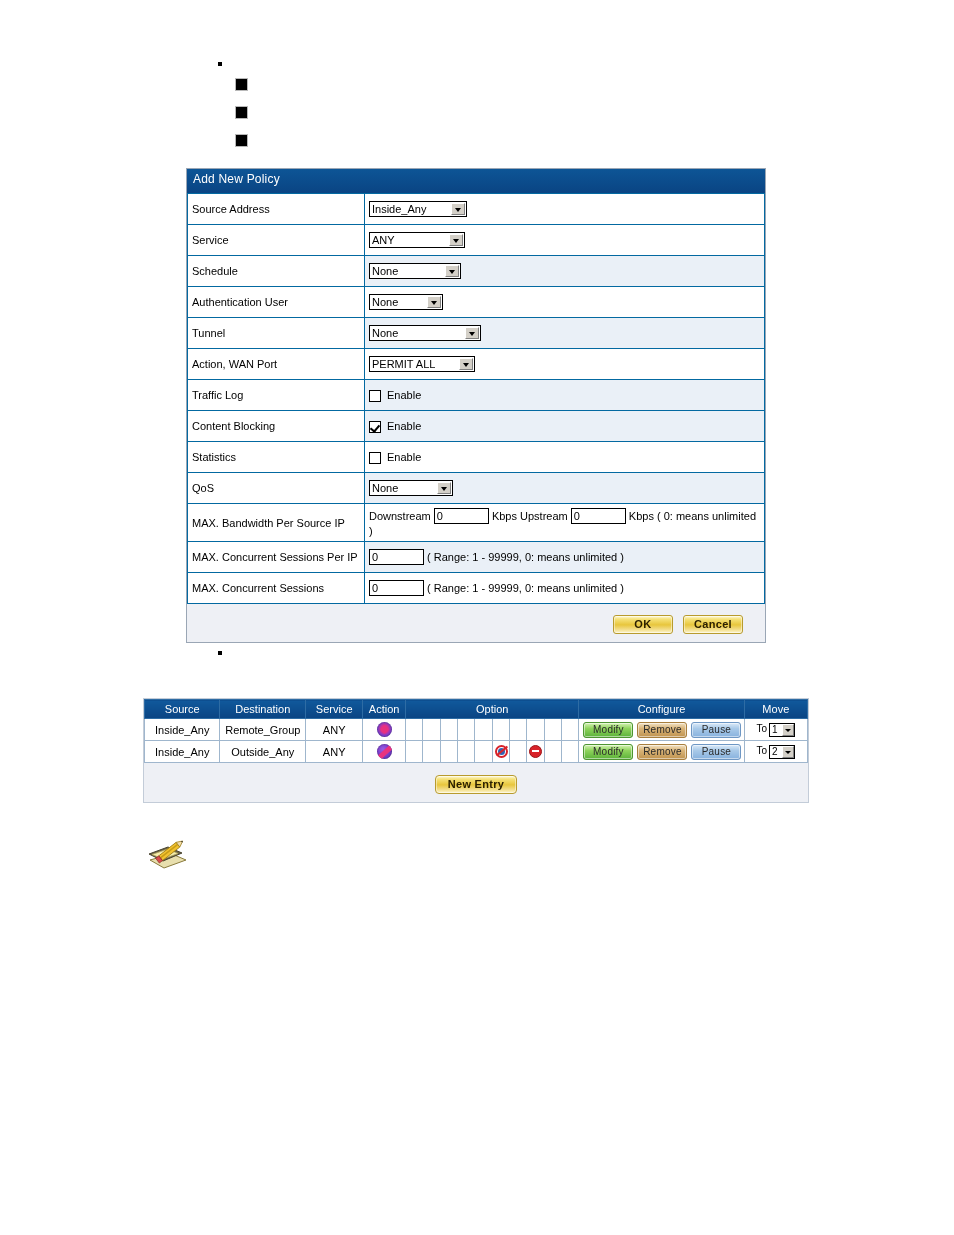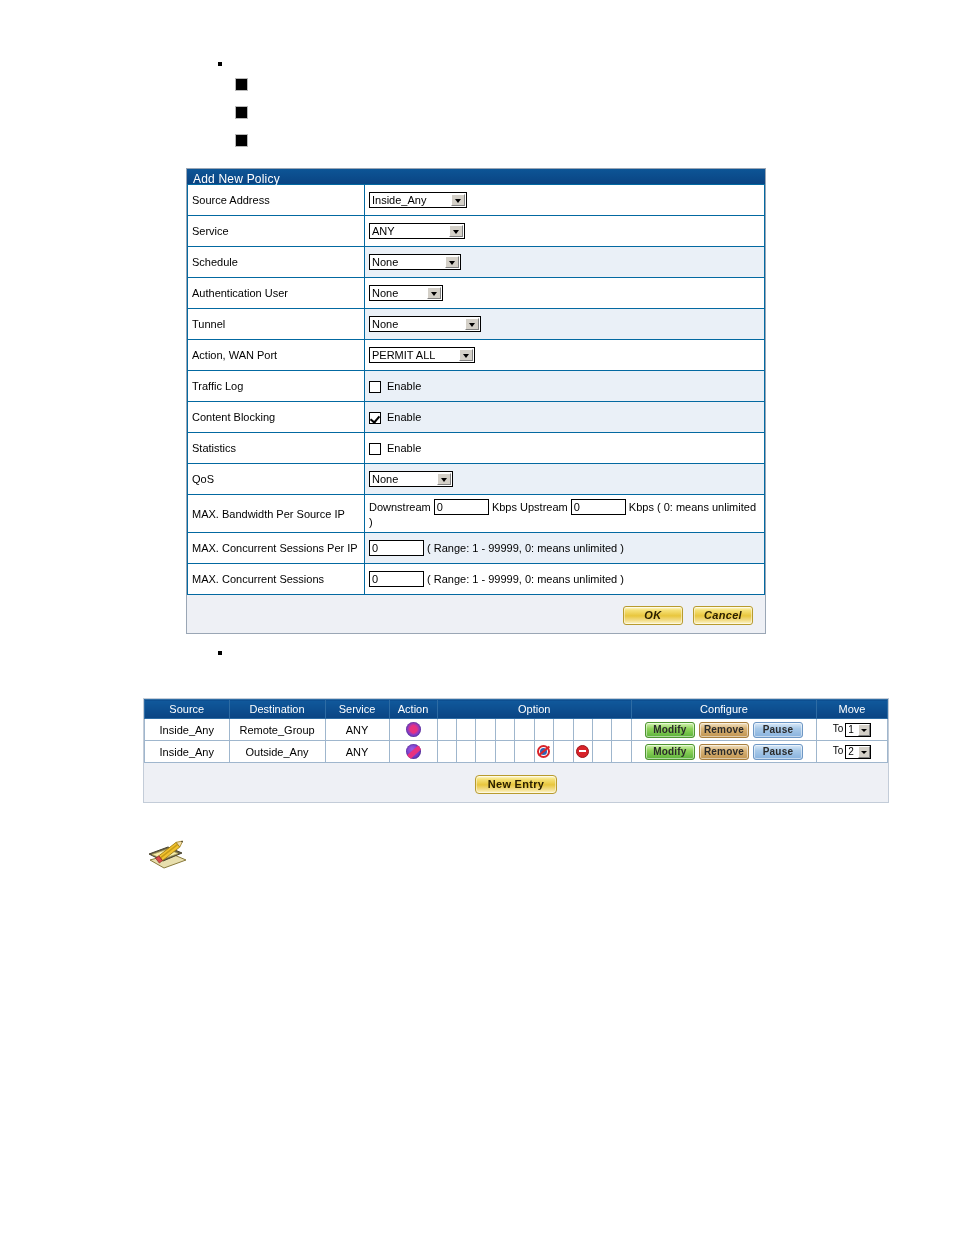--- a/index.html
+++ b/index.html
@@ -41,21 +41,21 @@
     background: #eef0f5;
     box-sizing: border-box;
   }
   .panel-title {
     background: #0b4d8f;
     background: linear-gradient(to bottom, #0d5596 0%, #0a4483 100%);
     color: #ffffff;
     font-size: 12px;
     padding: 4px 2px 4px 6px;
     letter-spacing: .2px;
-    height: 15px;
+    height: 24px;
     box-sizing: border-box;
     line-height: 12px;
   }
   table.form-table {
     border-collapse: collapse;
     width: 100%;
     table-layout: fixed;
   }
   table.form-table td {
     border: 1px solid #0369a1;
@@ -198,21 +198,21 @@
   }
   .goldbtn.ok { width: 58px; }
   .goldbtn.cancel { width: 58px; }
   .goldbtn.newentry { width: 80px; border-radius: 4px; }
 
   
   #policy-list {
     position: absolute;
     left: 143px;
     top: 698px;
-    width: 746px;
+    width: 666px;
     background: #eef0f5;
     border: 1px solid #c3ccd8;
     box-sizing: border-box;
   }
   table.list-table {
     border-collapse: collapse;
     width: 100%;
     table-layout: fixed;
   }
   table.list-table th {
@@ -317,21 +317,21 @@
     position: absolute;
     left: 2px; top: 4px;
     width: 7px; height: 2px;
     background: #ffffff;
   }
 
   
   .cfgbtn {
     display: inline-block;
     font-size: 10px;
-    font-weight: bold;
+    font-weight: normal;
     color: #2a2a2a;
     border-radius: 3px;
     padding: 1px 0 2px 0;
     width: 48px;
     text-align: center;
     margin: 0 2px;
     letter-spacing: .2px;
     box-shadow: inset 0 0 0 1px rgba(255,255,255,.5);
   }
   .cfgbtn.modify {
@@ -529,21 +529,21 @@
         <td class="val">
           <span class="tinput w-sess">0</span>
           <span class="inline-txt">( Range: 1 - 99999, 0: means unlimited )</span>
         </td>
       </tr>
 
     </tbody>
   </table>
 
   <div class="panel-footer">
-    <div style="position:absolute; right:12px; top:11px;font-style:italic;">
+    <div style="position:absolute; right:22px; top:11px;">
       <span class="goldbtn ok">OK</span>
       <span style="display:inline-block;width:4px;"></span>
       <span class="goldbtn cancel">Cancel</span>
     </div>
   </div>
 </div>
 
 <div id="policy-list">
   <table class="list-table">
     <colgroup>

